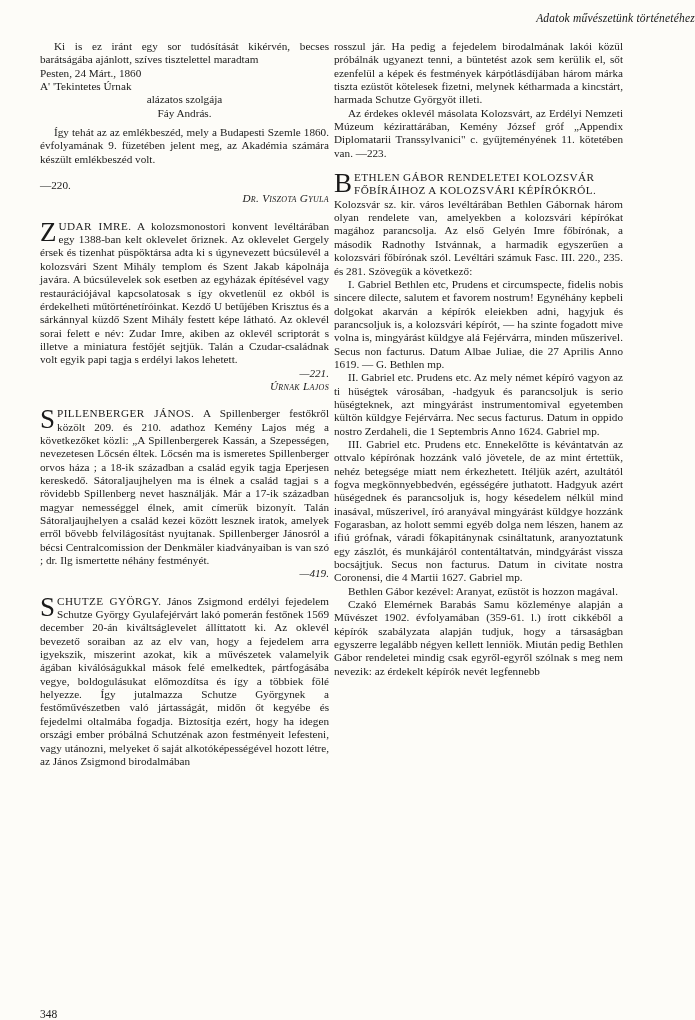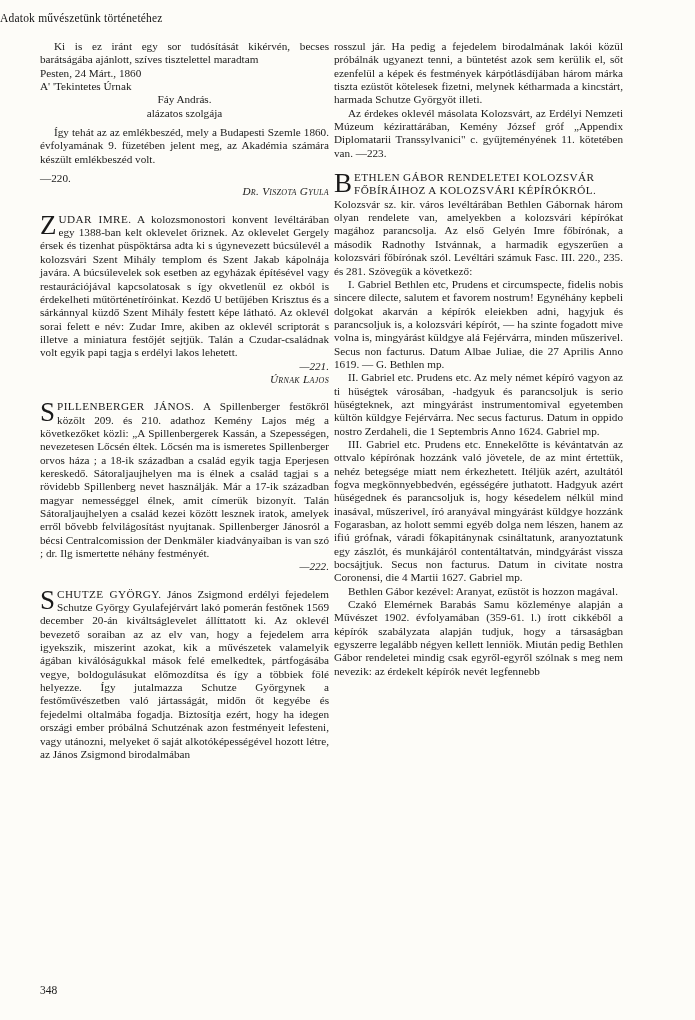--- a/index.html
+++ b/index.html
@@ -15,21 +15,22 @@
     position: relative;
     overflow: hidden;
   }
   .page {
     position: absolute;
     inset: 0;
     background: #fdfcf8;
     padding: 0;
   }
   .running-head {
-    text-align: left;
+    text-align: right;
+    font-style: italic;
     font-size: 11.5px;
     letter-spacing: 0.2px;
     margin-top: 12px;
     margin-bottom: 16px;
     color: #141414;
   }
   .columns {
     display: flex;
     gap: 5px;
     padding: 0 34px 0 40px;
@@ -51,37 +52,37 @@
   p.noindent { text-indent: 0; }
   .center { text-align: center; text-indent: 0; }
   .right { text-align: right; text-indent: 0; font-style: italic; }
   .sc {
     font-variant: small-caps;
     letter-spacing: 0.3px;
   }
   .spacer-sm { height: 6px; }
   .spacer-md { height: 11px; }
   .spacer-lg { height: 14px; }
-  .dash-num { text-indent: 0; }
+  .dash-num { text-indent: 0; margin-top: 7px; }
   .dropcap-para {
     text-indent: 0;
     position: relative;
   }
   .dropcap {
     float: left;
     font-size: 27px;
     line-height: 23px;
     padding-right: 2px;
     padding-top: 1px;
     font-family: "Liberation Serif", serif;
   }
   .page-number {
     position: absolute;
     left: 40px;
-    bottom: 24px;
+    bottom: 0;
     font-size: 11.5px;
   }
   .art-title {
     font-variant: small-caps;
     letter-spacing: 0.4px;
   }
 </style>
 </head>
 <body>
 
@@ -89,38 +90,38 @@
 
   <div class="running-head">Adatok művészetünk történetéhez</div>
 
   <div class="columns">
 
     <div class="col">
 
       <p>Ki is ez iránt egy sor tudósítását kikérvén, becses barátságába ajánlott, szíves tisztelettel maradtam</p>
       <p class="noindent">Pesten, 24 Márt., 1860</p>
       <p class="noindent">A' 'Tekintetes Úrnak</p>
+      <p class="center">alázatos szolgája</p>
       <p class="center">Fáy András.</p>
-      <p class="center">alázatos szolgája</p>
       <div class="spacer-sm"></div>
       <p>Így tehát az az emlékbeszéd, mely a Budapesti Szemle 1860. évfolyamának 9. füzetében jelent meg, az Akadémia számára készült emlékbeszéd volt.</p>
       <div class="spacer-sm"></div>
       <p class="dash-num">—220.</p>
       <p class="right sc">Dr. Viszota Gyula</p>
 
       <div class="spacer-lg"></div>
 
       <p class="dropcap-para"><span class="dropcap">Z</span><span class="art-title">UDAR IMRE.</span><span> A kolozsmonostori konvent levéltárában egy 1388-ban kelt oklevelet őriznek. Az oklevelet Gergely érsek és tizenhat püspöktársa adta ki s úgynevezett búcsúlevél a kolozsvári Szent Mihály templom és Szent Jakab kápolnája javára. A búcsúlevelek sok esetben az egyházak építésével vagy restaurációjával kapcsolatosak s így okvetlenül ez okból is érdekelheti műtörténetíróinkat. Kezdő U betűjében Krisztus és a sárkánnyal küzdő Szent Mihály festett képe látható. Az oklevél sorai felett e név: Zudar Imre, akiben az oklevél scriptorát s illetve a miniatura festőjét sejtjük. Talán a Czudar-családnak volt egyik papi tagja s erdélyi lakos lehetett.</span></p>
       <p class="right">—221.</p>
       <p class="right sc">Úrnak Lajos</p>
 
       <div class="spacer-lg"></div>
 
       <p class="dropcap-para"><span class="dropcap">S</span><span class="art-title">PILLENBERGER JÁNOS.</span><span> A Spillenberger festőkről közölt 209. és 210. adathoz Kemény Lajos még a következőket közli: „A Spillenbergerek Kassán, a Szepességen, nevezetesen Lőcsén éltek. Lőcsén ma is ismeretes Spillenberger orvos háza ; a 18-ik században a család egyik tagja Eperjesen kereskedő. Sátoraljaujhelyen ma is élnek a család tagjai s a rövidebb Spillenberg nevet használják. Már a 17-ik században magyar nemességgel élnek, amit címerük bizonyít. Talán Sátoraljaujhelyen a család kezei között lesznek iratok, amelyek erről bővebb felvilágosítást nyujtanak. Spillenberger Jánosról a bécsi Centralcomission der Denkmäler kiadványaiban is van szó ; dr. Ilg ismertette néhány festményét.</span></p>
-      <p class="right">—222.</p>
+      <p class="right">—419.</p>
 
       <div class="spacer-lg"></div>
 
       <p class="dropcap-para"><span class="dropcap">S</span><span class="art-title">CHUTZE GYÖRGY.</span><span> János Zsigmond erdélyi fejedelem Schutze György Gyulafejérvárt lakó pomerán festőnek 1569 december 20-án kiváltságlevelet állíttatott ki. Az oklevél bevezető soraiban az az elv van, hogy a fejedelem arra igyekszik, miszerint azokat, kik a művészetek valamelyik ágában kiválóságukkal mások felé emelkedtek, pártfogásába vegye, boldogulásukat előmozdítsa és így a többiek fölé helyezze. Így jutalmazza Schutze Györgynek a festőművészetben való jártasságát, midőn őt kegyébe és fejedelmi oltalmába fogadja. Biztosítja ezért, hogy ha idegen országi ember próbálná Schutzénak azon festményeit lefesteni, vagy utánozni, melyeket ő saját alkotóképességével hozott létre, az János Zsigmond birodalmában</span></p>
 
     </div>
 
     <div class="col">
 
       <p class="noindent">rosszul jár. Ha pedig a fejedelem birodalmának lakói közül próbálnák ugyanezt tenni, a büntetést azok sem kerülik el, sőt ezenfelül a képek és festmények kárpótlásdíjában három márka tiszta ezüstöt kötelesek fizetni, melynek kétharmada a kincstárt, harmada Schutze Györgyöt illeti.</p>

